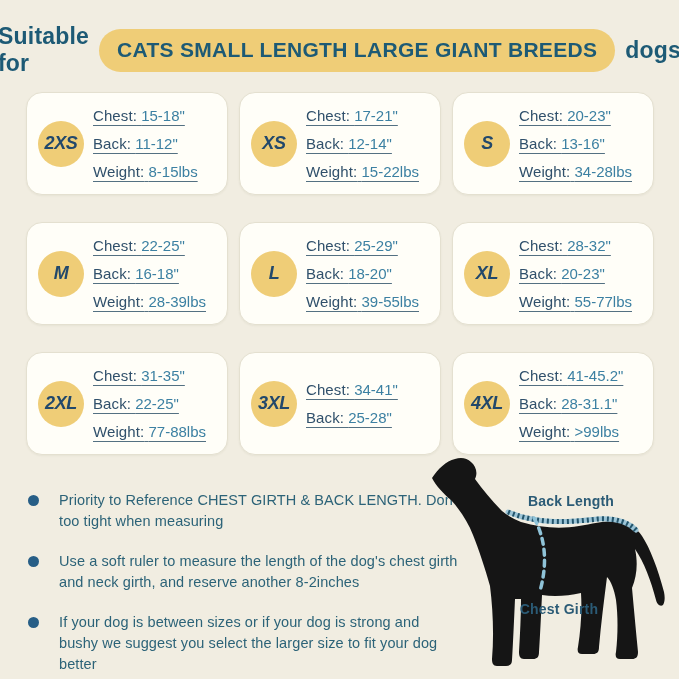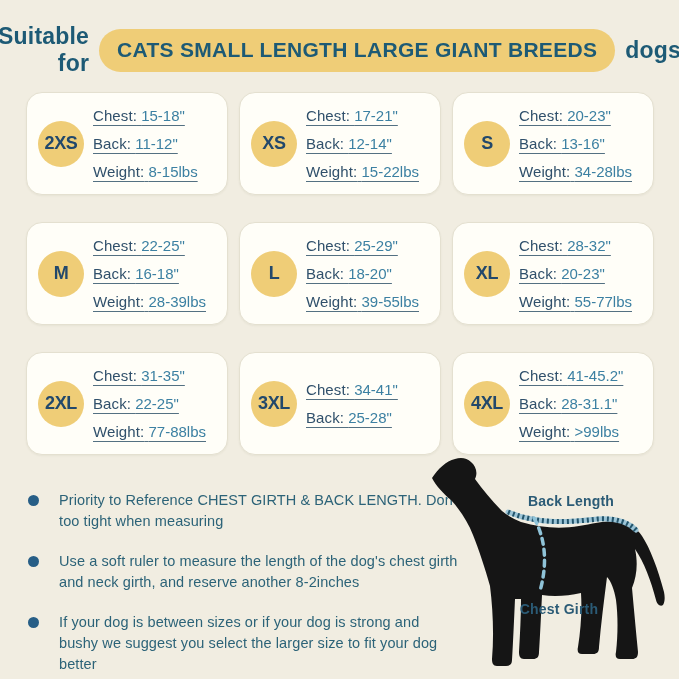--- a/index.html
+++ b/index.html
@@ -4,21 +4,21 @@
 <style>
   html,body{margin:0;padding:0;}
   .page{
     width:679px;height:679px;position:relative;overflow:hidden;
     background:#F1EDE1;
     font-family:"Liberation Sans","DejaVu Sans",sans-serif;
   }
   
   .header{
     position:absolute;top:28px;left:0;width:679px;height:44px;
-    display:flex;align-items:center;justify-content:center;gap:10px;text-align:right;
+    display:flex;align-items:center;justify-content:center;gap:10px;
   }
   .header .plain{
     color:#1D5A75;font-size:23px;font-weight:bold;letter-spacing:.2px;
   }
   .header .pill{
     background:#EFCD77;color:#1D5A75;font-size:21px;font-weight:bold;
     letter-spacing:.3px;border-radius:22px;padding:9px 18px 10px 18px;
     white-space:nowrap;
   }
   
@@ -29,21 +29,21 @@
   }
   .card{
     height:103px;background:#FFFEF8;border:1px solid #E4E0D0;
     border-radius:16px;box-sizing:border-box;
     display:flex;align-items:center;padding:0 8px 0 11px;gap:9px;
     box-shadow:0 1px 2px rgba(120,110,80,.08);
   }
   .badge{
     flex:0 0 46px;width:46px;height:46px;border-radius:50%;
     background:#EFCD77;color:#22486B;font-weight:bold;font-size:18px;
-    display:flex;align-items:center;justify-content:center;letter-spacing:-.3px;
+    display:flex;align-items:center;justify-content:center;letter-spacing:-.3px;font-style:italic;
   }
   .specs{display:flex;flex-direction:column;gap:11px;min-width:0;}
   .spec{
     font-size:15px;white-space:nowrap;
     text-decoration:underline;text-decoration-color:#537082;
     text-underline-offset:4px;text-decoration-thickness:1px;
   }
   .spec .k{color:#30506B;font-weight:normal;letter-spacing:.1px;}
   .spec .v{color:#3C80A2;}
   

